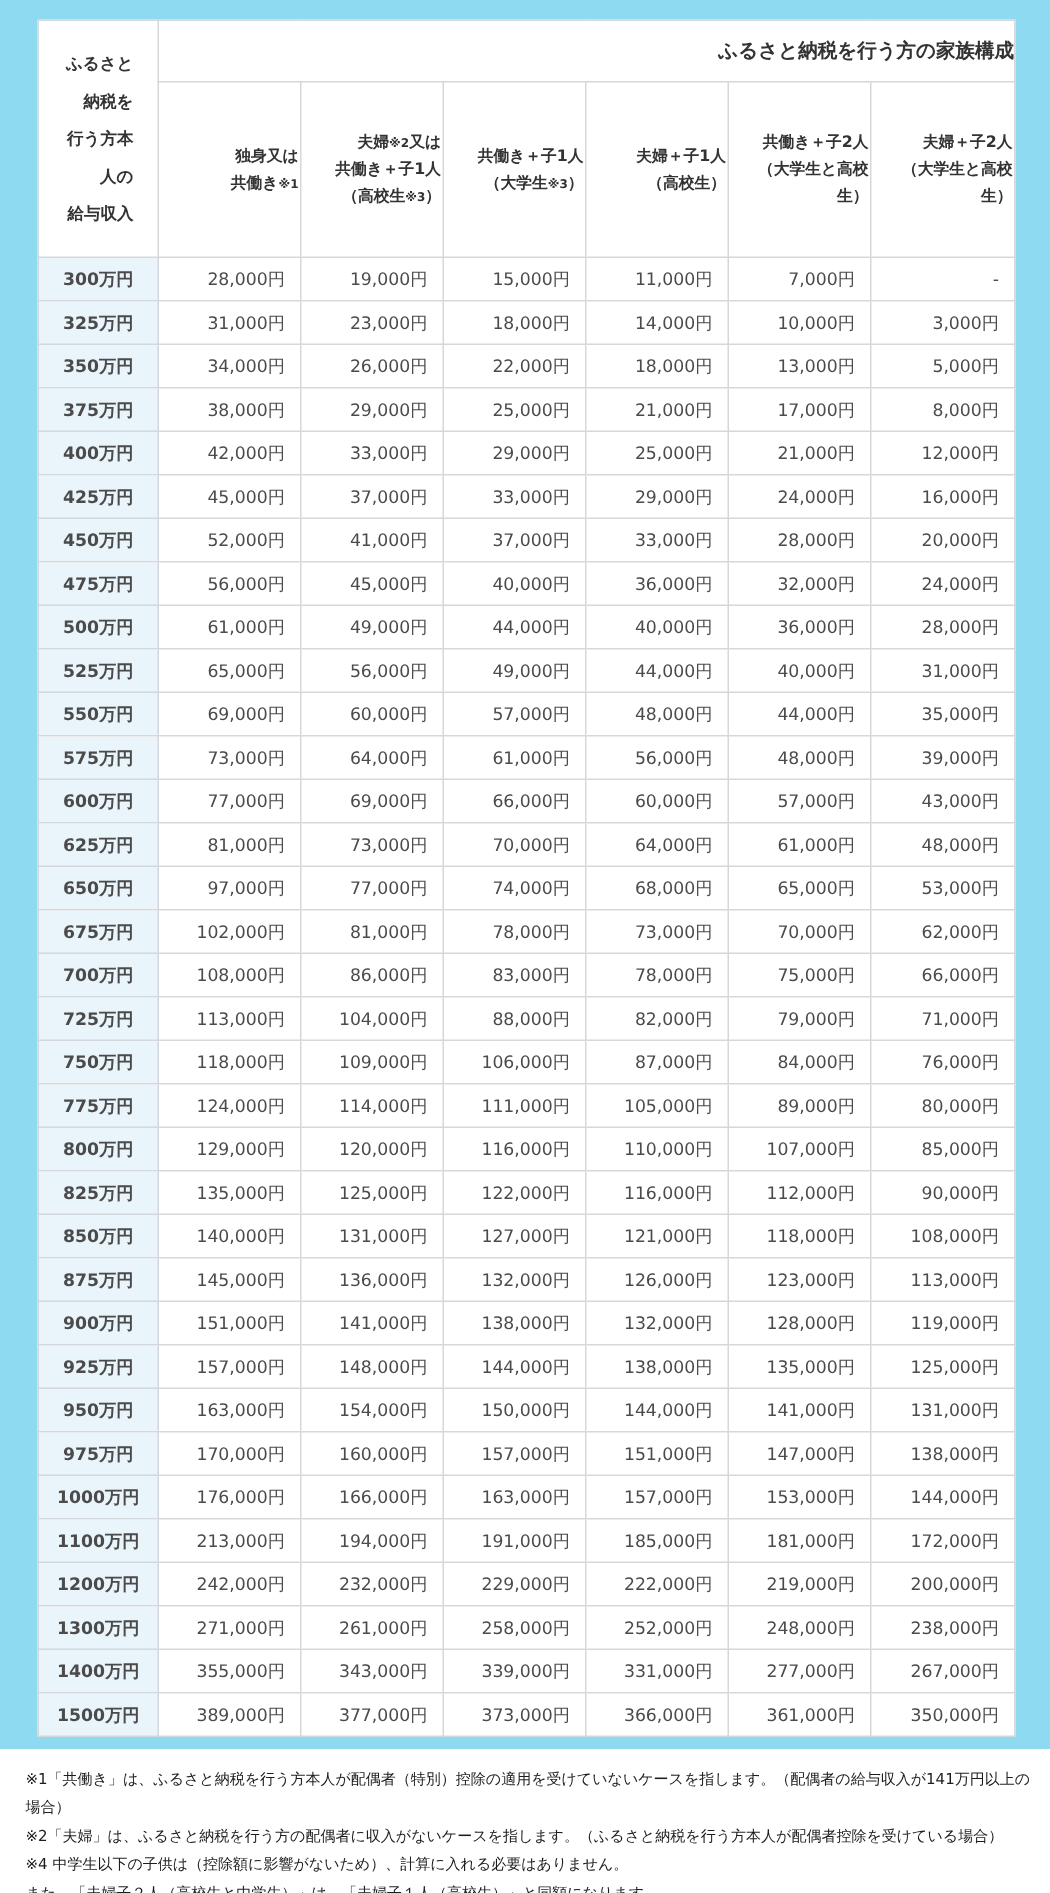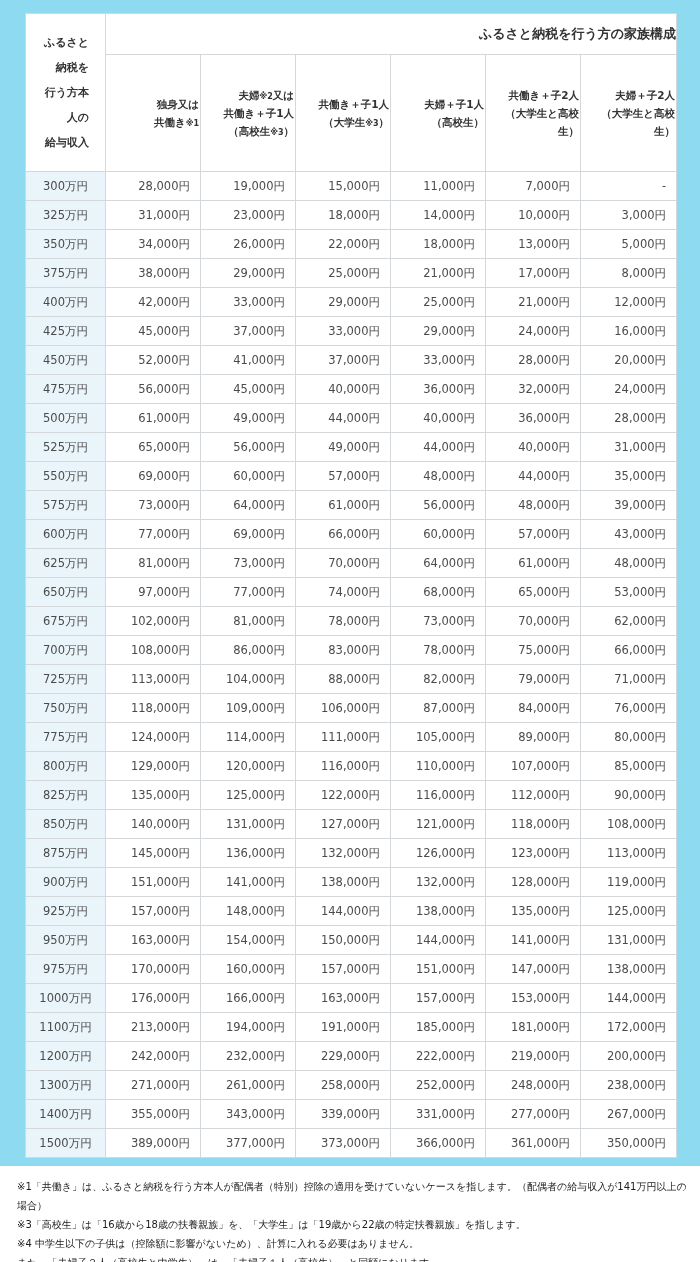--- a/index.html
+++ b/index.html
@@ -50,21 +50,21 @@
     height:76px;
     font-size:10.5px;
     line-height:1.75;
     padding:0 1px;
     white-space:pre-line;
     font-weight:bold;
   }
   .fn{font-size:8px;}
   tbody th{
     background:#e9f4fb;
-    font-weight:normal;
+    font-weight:bold;
     color:#4b4b4b;
     font-size:11.5px;
     text-align:center;
     height:29px;
     padding:0;
   }
   tbody td{
     background:#ffffff;
     color:#4b4b4b;
     font-size:11.5px;
@@ -418,18 +418,18 @@
             <td>366,000円</td>
             <td>361,000円</td>
             <td>350,000円</td>
           </tr>
         </tbody>
     </table>
   </div>
 
   <div class="footnotes" id="footnotes">
       <p>※1「共働き」は、ふるさと納税を行う方本人が配偶者（特別）控除の適用を受けていないケースを指します。（配偶者の給与収入が141万円以上の場合）</p>
-      <p>※3「高校生」は「16歳から18歳の扶養親族」を、「大学生」は「19歳から22歳の特定扶養親族」を指します。</p>
+      <p>※2「夫婦」は、ふるさと納税を行う方の配偶者に収入がないケースを指します。（ふるさと納税を行う方本人が配偶者控除を受けている場合）</p>
       <p>※4 中学生以下の子供は（控除額に影響がないため）、計算に入れる必要はありません。</p>
       <p>また、「夫婦子２人（高校生と中学生）」は、「夫婦子１人（高校生）」と同額になります。</p>
     </div>
 
 </div>
 
 </body></html>

